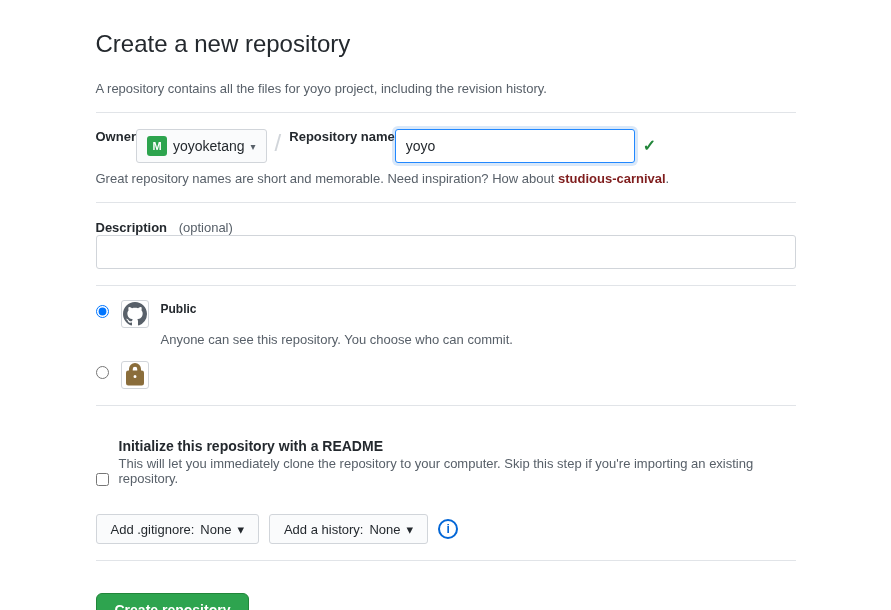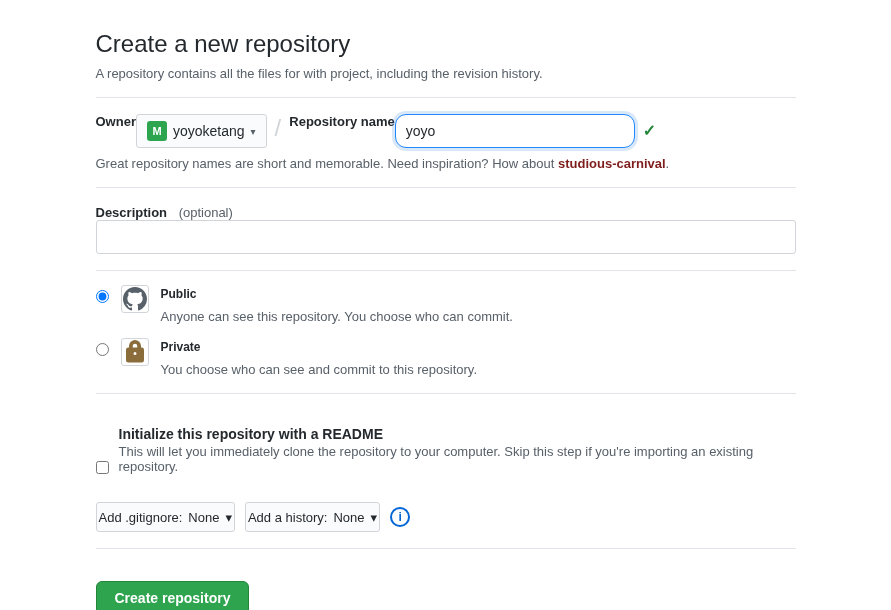--- a/index.html
+++ b/index.html
@@ -11,21 +11,21 @@
     }
     .page-container {
       max-width: 740px;
       margin: 0 auto;
       padding: 30px 20px;
     }
     .page-title {
       font-size: 24px;
       font-weight: 300;
       color: #24292e;
-      margin-bottom: 8px;
+      margin-bottom: 23px;
     }
     .page-subtitle {
       font-size: 13px;
       color: #586069;
       margin-bottom: 16px;
     }
     .divider {
       border: none;
       border-top: 1px solid #e1e4e8;
       margin: 16px 0;
@@ -88,21 +88,21 @@
       color: #d1d5da;
       font-weight: 300;
       padding-bottom: 2px;
       align-self: flex-end;
       padding-bottom: 6px;
     }
     .repo-name-input {
       height: 34px;
       padding: 5px 10px;
       border: 1px solid #2188ff;
-      border-radius: 11px;
+      border-radius: 3px;
       font-size: 14px;
       outline: none;
       width: 240px;
       color: #24292e;
       background: #fff;
       box-shadow: 0 0 0 3px rgba(3,102,214,0.15);
     }
     .valid-icon {
       color: #22863a;
       font-size: 16px;
@@ -152,21 +152,21 @@
     }
     .radio-content {}
     .radio-title {
       font-size: 12px;
       font-weight: 600;
       color: #24292e;
     }
     .radio-desc {
       font-size: 13px;
       color: #586069;
-      margin-top: 8px;
+      margin-top: 16px;
     }
     .public-icon {
       border: 1px solid #d1d5da;
       border-radius: 3px;
       display: flex;
       align-items: center;
       justify-content: center;
       color: #586069;
     }
     .private-icon {
@@ -203,21 +203,21 @@
     .dropdowns-row {
       display: flex;
       align-items: center;
       gap: 10px;
       margin: 12px 0;
     }
     .dropdown-button {
       display: flex;
       align-items: center;
       gap: 6px;
-      padding: 5px 2px;
+      padding: 5px 14px;
       background: #fafbfc;
       border: 1px solid #d1d5da;
       border-radius: 3px;
       cursor: pointer;
       font-size: 13px;
       color: #24292e;
       height: 30px;
     }
     .info-icon {
       width: 20px;
@@ -253,21 +253,21 @@
       width: 28px;
       height: 28px;
     }
   </style>
 </head>
 <body>
 
 <div class="page-container">
 
   <h1 class="page-title">Create a new repository</h1>
-  <p class="page-subtitle">A repository contains all the files for with project, including the revision history.</p>
+  <p class="page-subtitle">A repository contains all the files for yoyo project, including the revision history.</p>
 
   <hr class="divider">
 
   
   <div class="owner-repo-row">
     <div class="form-group">
       <label class="form-label">Owner</label>
       <button class="owner-button">
         <div class="owner-avatar">
           <span>M</span>
@@ -320,24 +320,20 @@
       </div>
     </div>
 
     <div class="radio-option">
       <input type="radio" name="visibility" style="">
       <div class="radio-icon private-icon lock-svg">
         <svg width="24" height="24" viewBox="0 0 16 16" fill="#8a6d3b">
           <path fill-rule="evenodd" d="M4 5V4a4 4 0 018 0v1h.5A1.5 1.5 0 0114 6.5v7a1.5 1.5 0 01-1.5 1.5h-9A1.5 1.5 0 012 13.5v-7A1.5 1.5 0 013.5 5H4zm5.5-1a1.5 1.5 0 00-3 0v1h3V4zM8 10a1 1 0 110-2 1 1 0 010 2z"></path>
         </svg>
       </div>
-      <div class="radio-content">
-        <div class="radio-title">Private</div>
-        <div class="radio-desc">You choose who can see and commit to this repository.</div>
-      </div>
     </div>
 
   </div>
 
   <hr class="divider">
 
   
   <div class="checkbox-section">
     <input type="checkbox" style="">
     <div class="checkbox-content">

